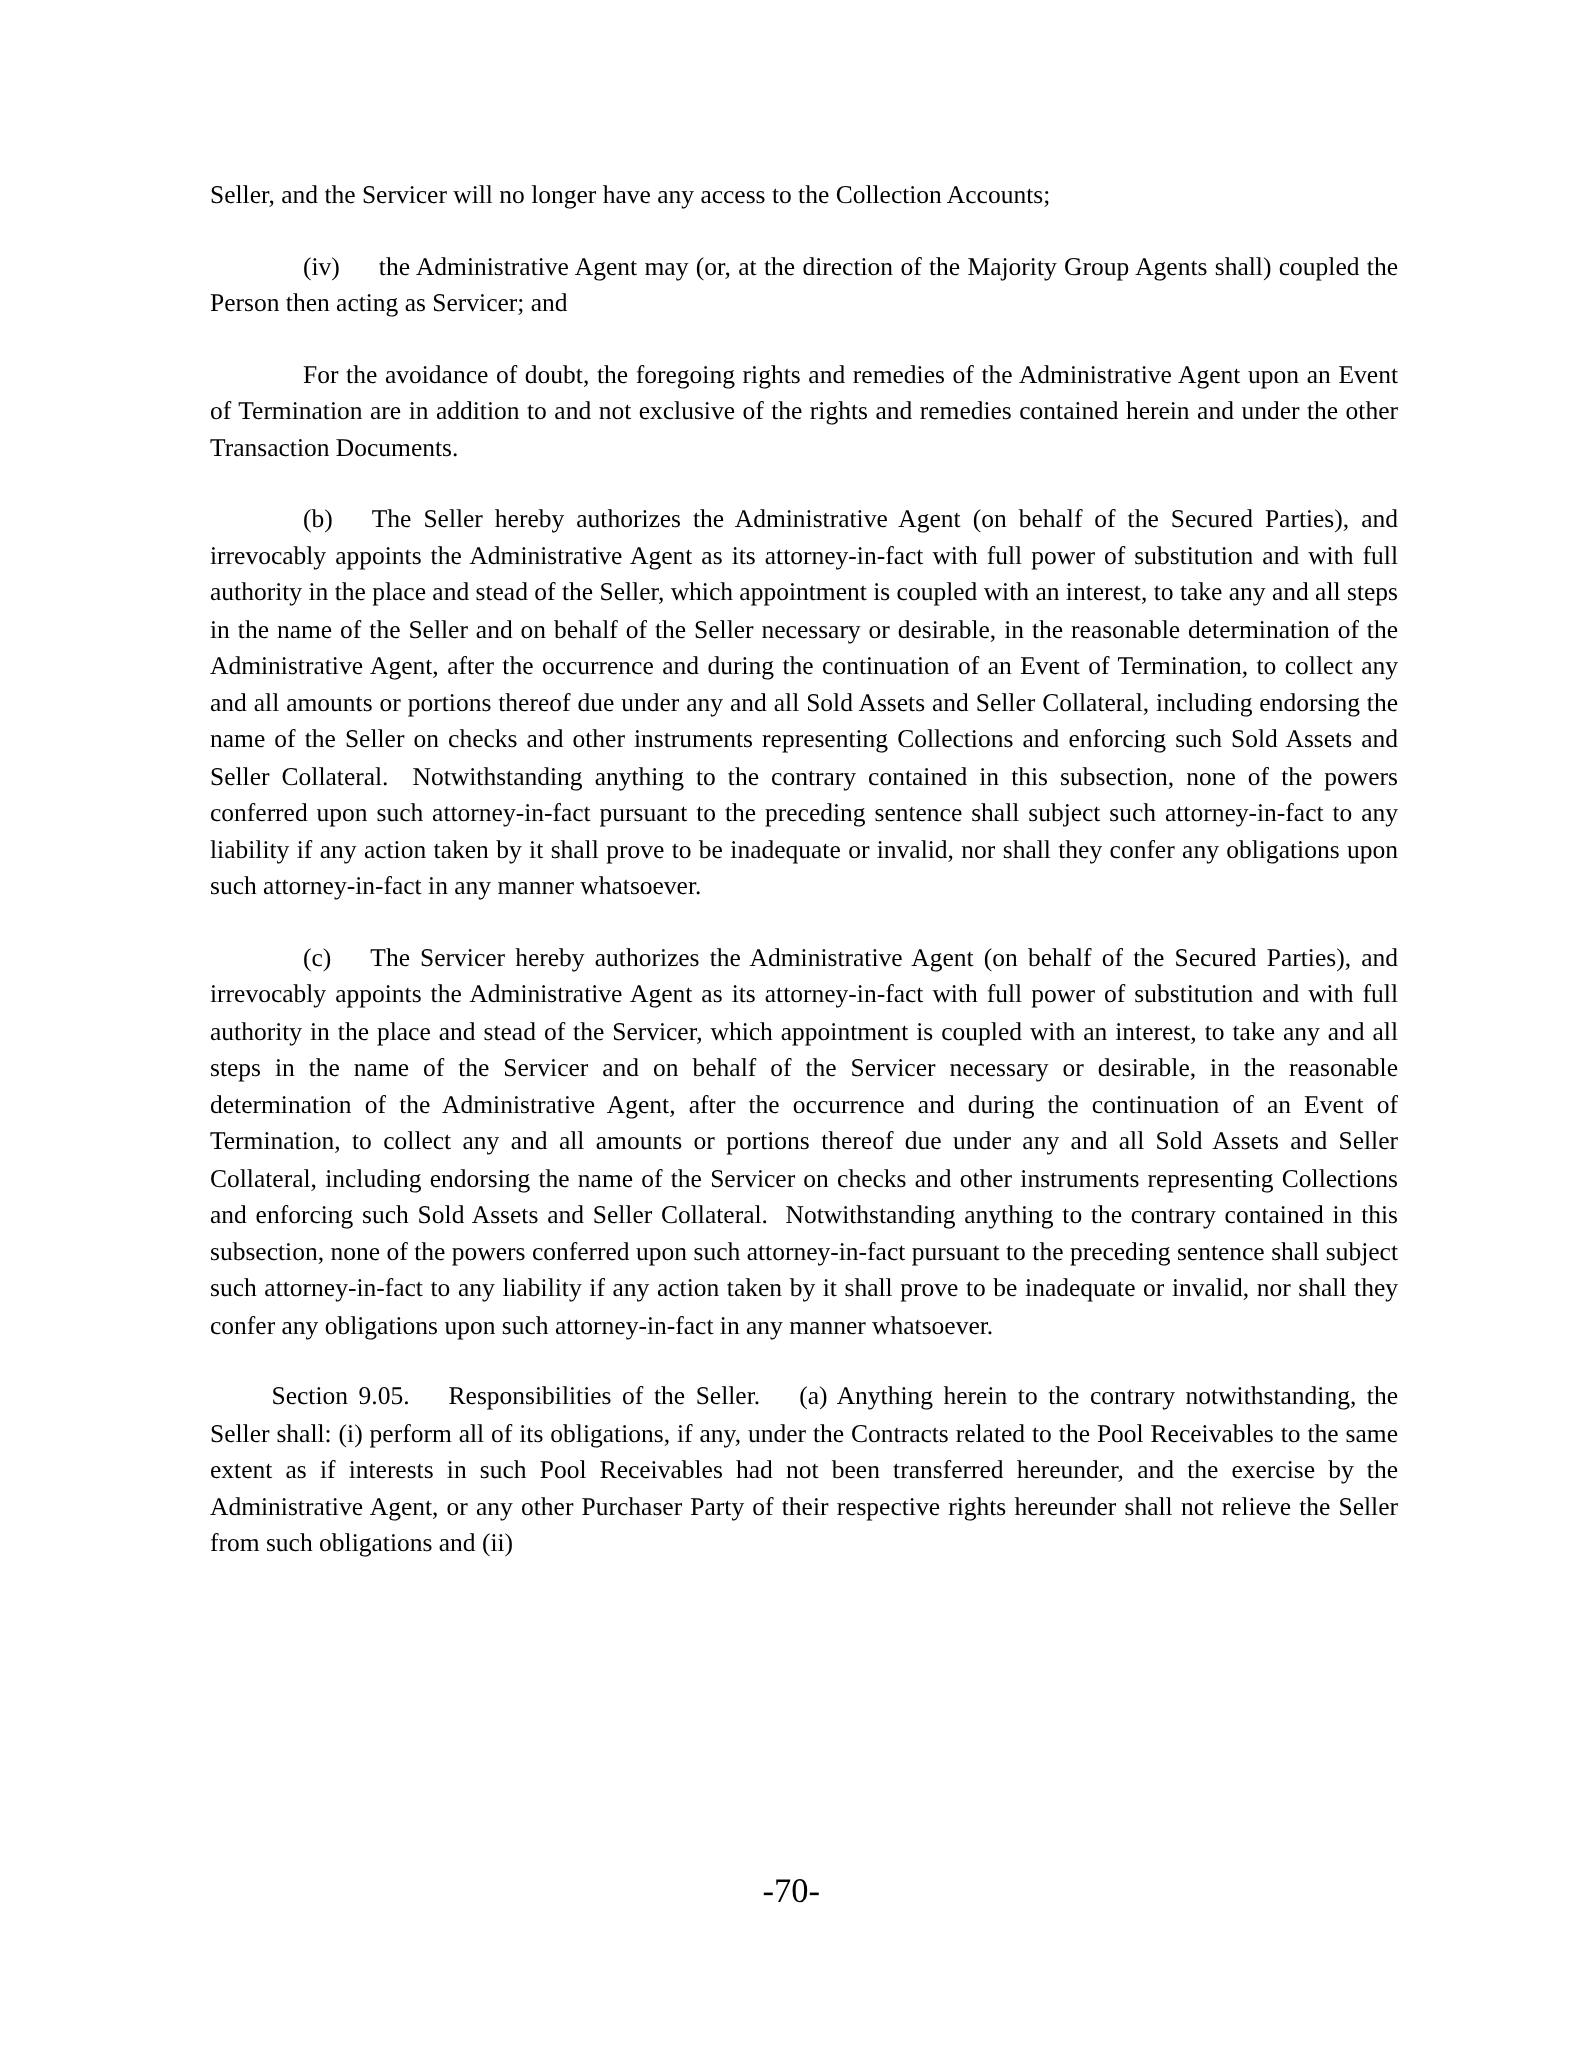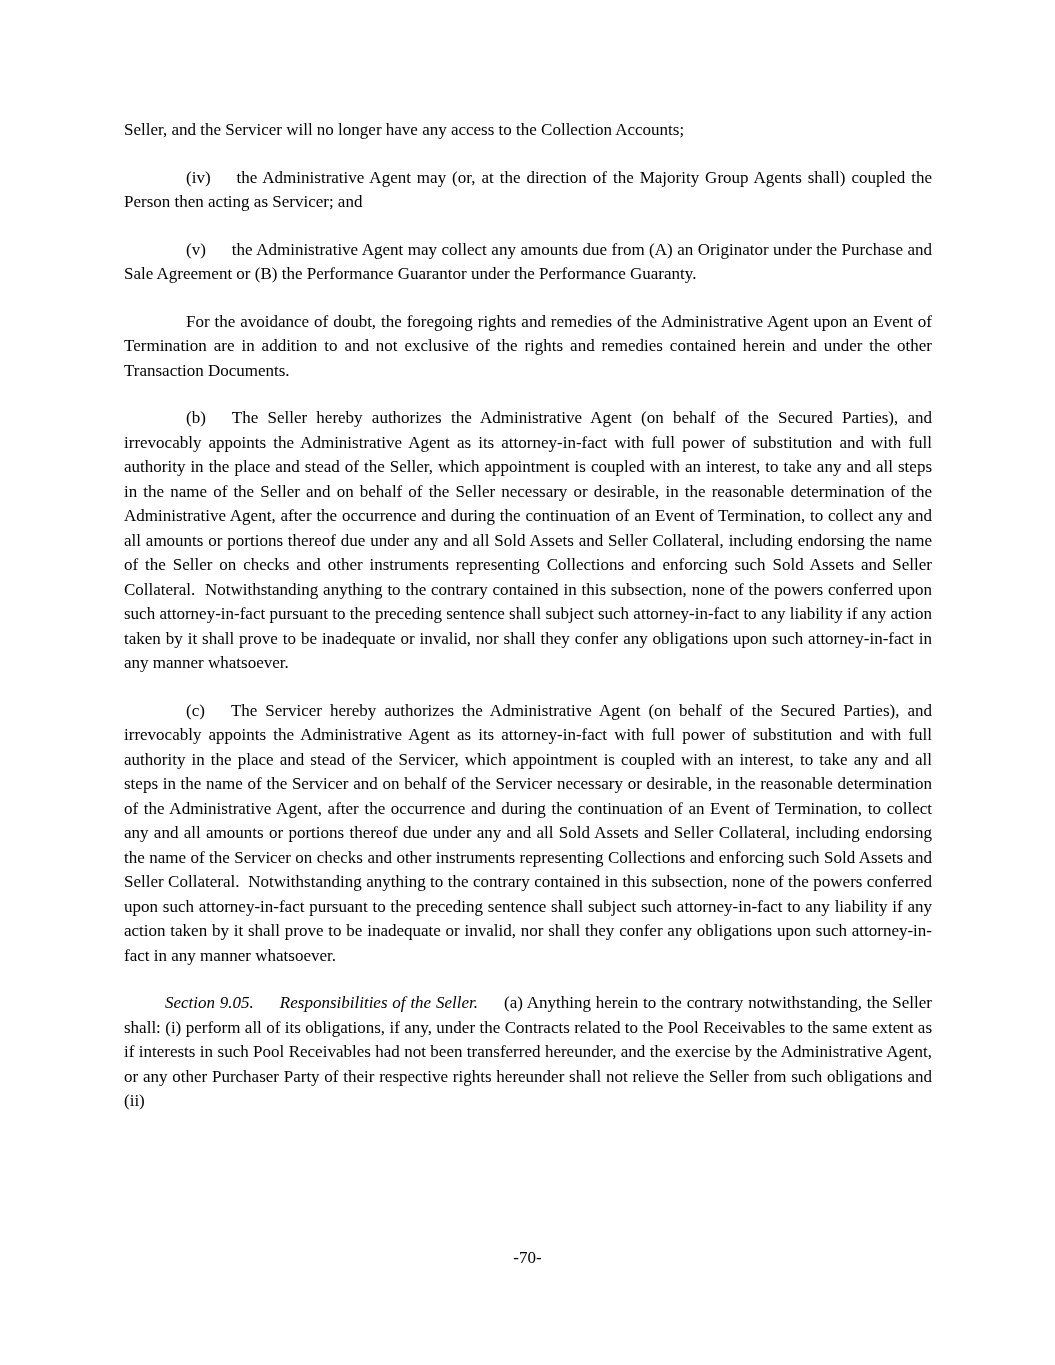--- a/index.html
+++ b/index.html
@@ -15,59 +15,57 @@
     color: #000000;
     overflow: hidden;
   }
   .page {
     position: absolute;
     left: 124px;
     top: 118px;
     width: 808px;
   }
   p.para {
-    margin: 0 0 23px 0;
+    margin: 0 0 23px 16px;
     text-align: justify;
     font-size: 17px;
     line-height: 24.5px;
   }
   .indent-block {
     margin-left: 62px;
   }
   .ti-62 {
     text-indent: 62px;
   }
   .ti-41 {
     text-indent: 41px;
   }
   .tab {
     display: inline-block;
     width: 26px;
   }
   .italic {
-    font-style: italic;
   }
   .page-footer {
     position: absolute;
     left: 0;
     top: 1248px;
     width: 1055px;
     text-align: center;
-    font-size: 17px;
+    font-size: 23px;
     font-family: "Liberation Serif", serif;
   }
 </style>
 </head>
 <body>
 
 <main class="page">
   <div id="doc-body">
       <p class="para indent-block"><span>Seller, and the Servicer will no longer have any access to the Collection Accounts;</span></p>
       <p class="para indent-block ti-62"><span>(iv)</span><span class="tab"></span><span>the Administrative Agent may (or, at the direction of the Majority Group Agents shall) coupled the Person then acting as Servicer; and</span></p>
-      <p class="para indent-block ti-62"><span>(v)</span><span class="tab"></span><span>the Administrative Agent may collect any amounts due from (A) an Originator under the Purchase and Sale Agreement or (B) the Performance Guarantor under the Performance Guaranty.</span></p>
       <p class="para indent-block ti-62"><span>For the avoidance of doubt, the foregoing rights and remedies of the Administrative Agent upon an Event of Termination are in addition to and not exclusive of the rights and remedies contained herein and under the other Transaction Documents.</span></p>
       <p class="para ti-62"><span>(b)</span><span class="tab"></span><span>The Seller hereby authorizes the Administrative Agent (on behalf of the Secured Parties), and irrevocably appoints the Administrative Agent as its attorney-in-fact with full power of substitution and with full authority in the place and stead of the Seller, which appointment is coupled with an interest, to take any and all steps in the name of the Seller and on behalf of the Seller necessary or desirable, in the reasonable determination of the Administrative Agent, after the occurrence and during the continuation of an Event of Termination, to collect any and all amounts or portions thereof due under any and all Sold Assets and Seller Collateral, including endorsing the name of the Seller on checks and other instruments representing Collections and enforcing such Sold Assets and Seller Collateral.&nbsp; Notwithstanding anything to the contrary contained in this subsection, none of the powers conferred upon such attorney-in-fact pursuant to the preceding sentence shall subject such attorney-in-fact to any liability if any action taken by it shall prove to be inadequate or invalid, nor shall they confer any obligations upon such attorney-in-fact in any manner whatsoever.</span></p>
       <p class="para ti-62"><span>(c)</span><span class="tab"></span><span>The Servicer hereby authorizes the Administrative Agent (on behalf of the Secured Parties), and irrevocably appoints the Administrative Agent as its attorney-in-fact with full power of substitution and with full authority in the place and stead of the Servicer, which appointment is coupled with an interest, to take any and all steps in the name of the Servicer and on behalf of the Servicer necessary or desirable, in the reasonable determination of the Administrative Agent, after the occurrence and during the continuation of an Event of Termination, to collect any and all amounts or portions thereof due under any and all Sold Assets and Seller Collateral, including endorsing the name of the Servicer on checks and other instruments representing Collections and enforcing such Sold Assets and Seller Collateral.&nbsp; Notwithstanding anything to the contrary contained in this subsection, none of the powers conferred upon such attorney-in-fact pursuant to the preceding sentence shall subject such attorney-in-fact to any liability if any action taken by it shall prove to be inadequate or invalid, nor shall they confer any obligations upon such attorney-in-fact in any manner whatsoever.</span></p>
       <p class="para ti-41"><span class="italic">Section 9.05.</span><span class="tab"></span><span class="italic">Responsibilities of the Seller.</span><span class="tab"></span><span>(a) Anything herein to the contrary notwithstanding, the Seller shall: (i) perform all of its obligations, if any, under the Contracts related to the Pool Receivables to the same extent as if interests in such Pool Receivables had not been transferred hereunder, and the exercise by the Administrative Agent, or any other Purchaser Party of their respective rights hereunder shall not relieve the Seller from such obligations and (ii)</span></p>
     </div>
 </main>
 
 <div class="page-footer">-70-</div>
 
 </body></html>

